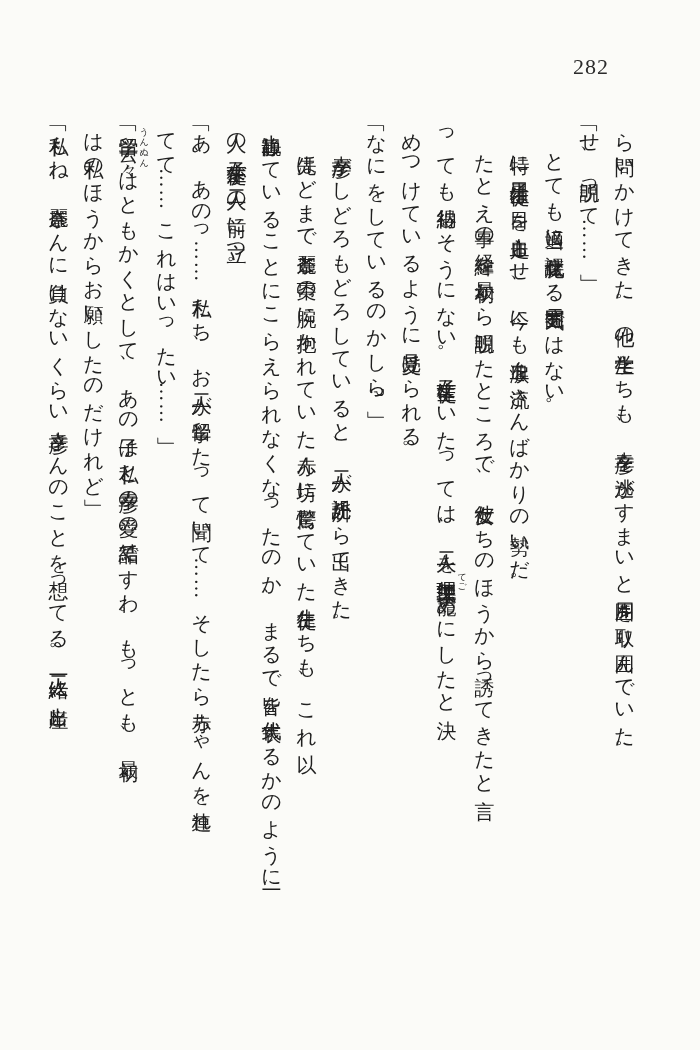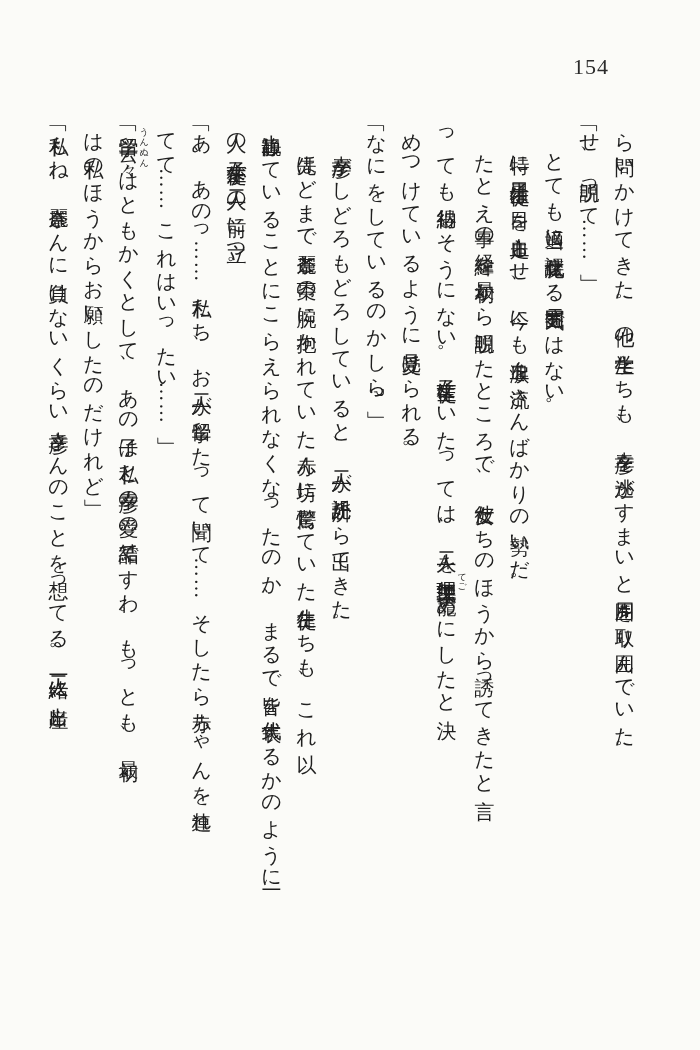--- a/index.html
+++ b/index.html
@@ -47,21 +47,21 @@
   ruby rt {
     font-size: 9px;
     letter-spacing: 0;
     color: #1f1f1f;
   }
 </style>
 </head>
 <body>
 
 <div class="page">
-  <div class="page-number">154</div>
+  <div class="page-number">282</div>
   <div class="text-block" id="text-block">
       <div class="line">ら問いかけてきた。他の学生たちも、幸彦を逃がすまいと周囲を取り囲んでいた。</div>
       <div class="line">「せ、説明って……」</div>
       <div class="line indent">とても適当に誤魔化せる雰囲気ではない。</div>
       <div class="line indent">特に男子生徒は目を血走らせ、今にも血涙を流さんばかりの勢いだ。</div>
       <div class="line indent">たとえ事の経緯を最初から説明したところで、彼女たちのほうから誘ってきたと言</div>
       <div class="line">っても納得しそうにない。女子生徒にいたっては、二人を無理矢理<ruby>手籠<rt>てご</rt></ruby>めにしたと決</div>
       <div class="line">めつけているように見受けられる。</div>
       <div class="line">「なにをしているのかしら?」</div>
       <div class="line indent">幸彦がしどろもどろしていると、二人が託児所から出てきた。</div>

